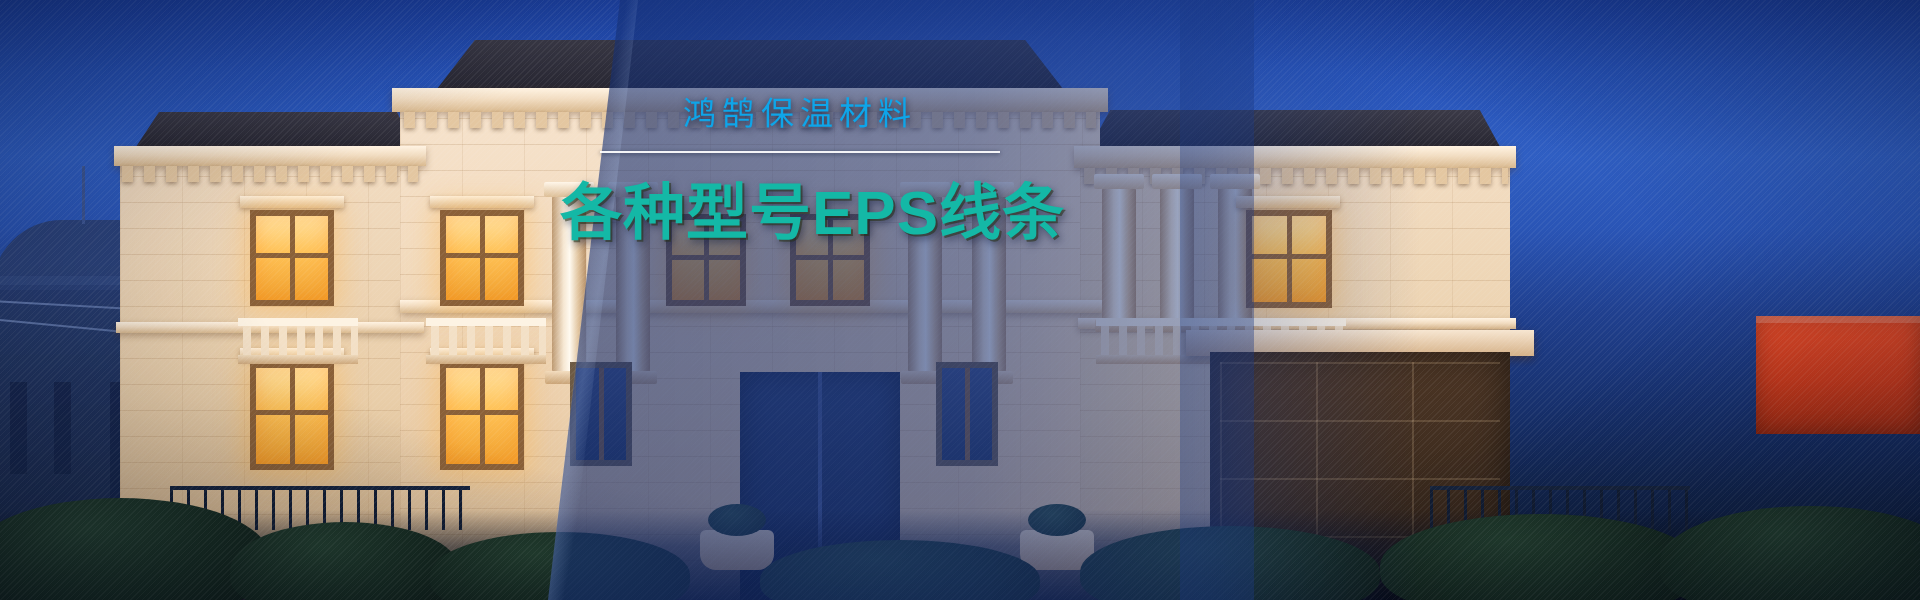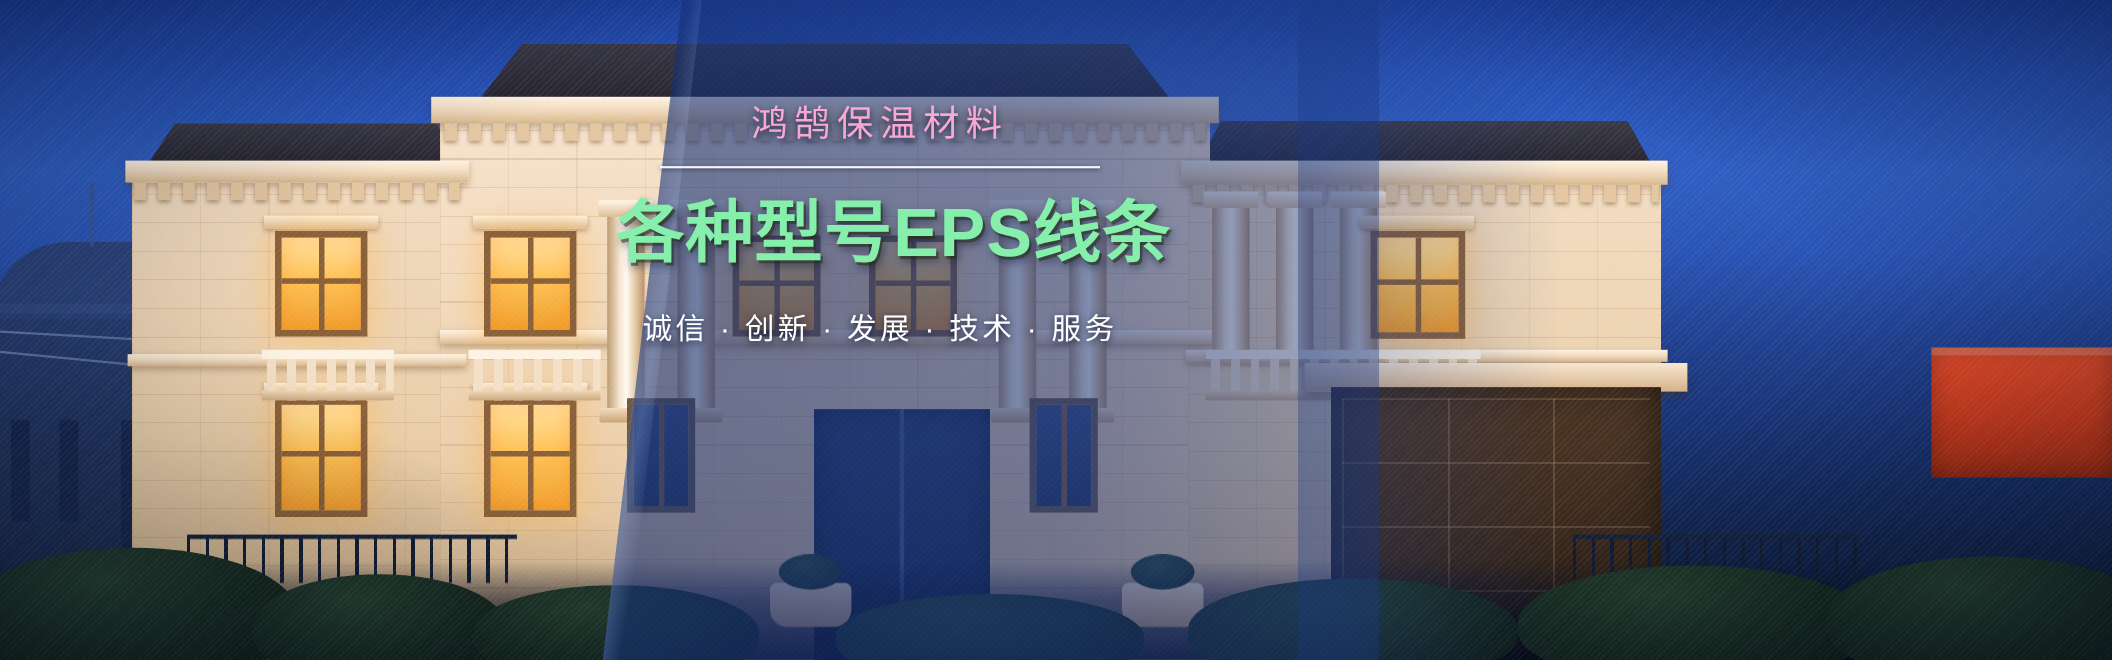--- a/index.html
+++ b/index.html
@@ -270,37 +270,36 @@
     position:absolute;left:1180px;top:0;width:240px;height:600px;
     background:linear-gradient(90deg, rgba(26,56,130,.34) 0%, rgba(26,56,130,0) 100%);
   }
 
   
   .text-block{
     position:absolute;left:560px;top:96px;width:480px;
     text-align:center;z-index:40;
   }
   .brand{
-    color:#f9a8d4;
+    color:#0ea5e9;
     font-size:33px;
     letter-spacing:6px;
     font-weight:400;
     line-height:1.1;
     text-shadow:0 2px 7px rgba(6,18,46,.75);
     white-space:nowrap;
-    font-family:Liberation Serif, serif;
   }
   .rule{
     width:400px;height:2px;margin:19px auto 0 auto;
     background:rgba(255,255,255,.92);
     box-shadow:0 1px 4px rgba(5,16,42,.6);
   }
   .headline{
     margin-top:26px;
-    color:#86efac;
+    color:#14b8a6;
     font-size:62px;
     font-weight:700;
     line-height:1.09;
     letter-spacing:1px;
     white-space:nowrap;
     text-shadow:
       2px 2px 0 rgba(40,48,20,.55),
       3px 4px 9px rgba(18,28,62,.6);
   }
   .headline.line2{margin-top:2px;}
@@ -458,16 +457,15 @@
   <div class="overlay-soft"></div>
 
   <div class="text-block">
     <div class="brand">鸿鹄保温材料</div>
 
     <div class="rule"></div>
 
     <div class="headline">各种型号EPS线条</div>
 
 
-    <div class="tagline">诚信 · 创新 · 发展 · 技术 · 服务</div>
   </div>
 
 </div>
 
 </body></html>

